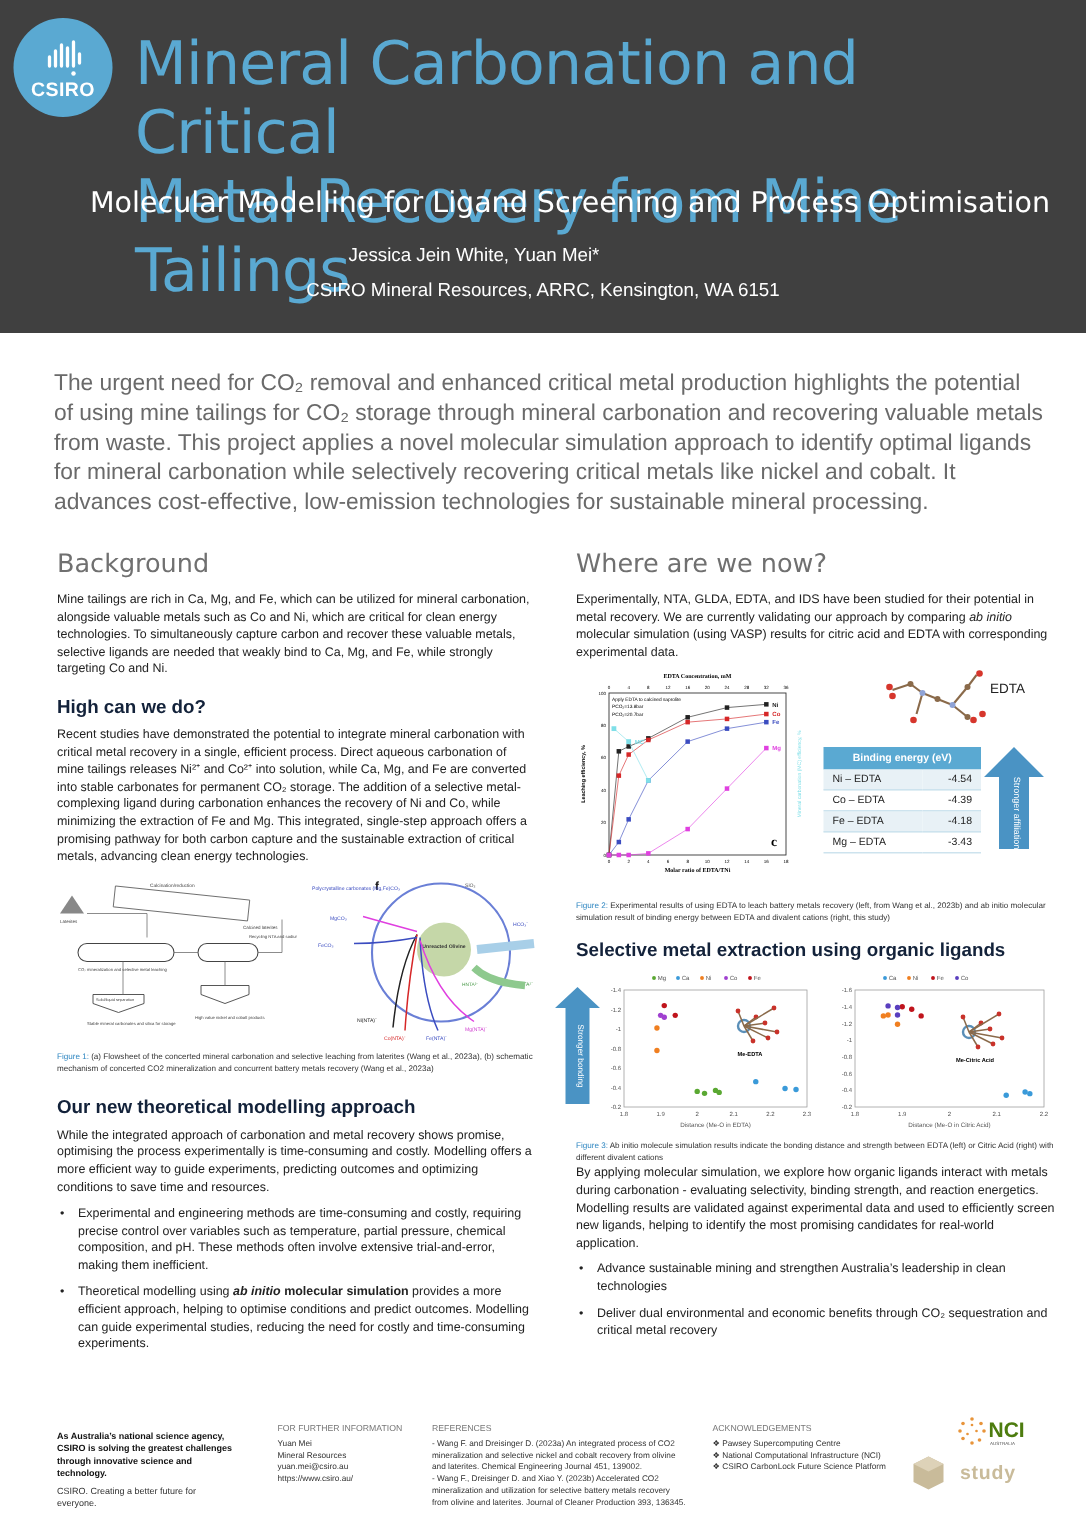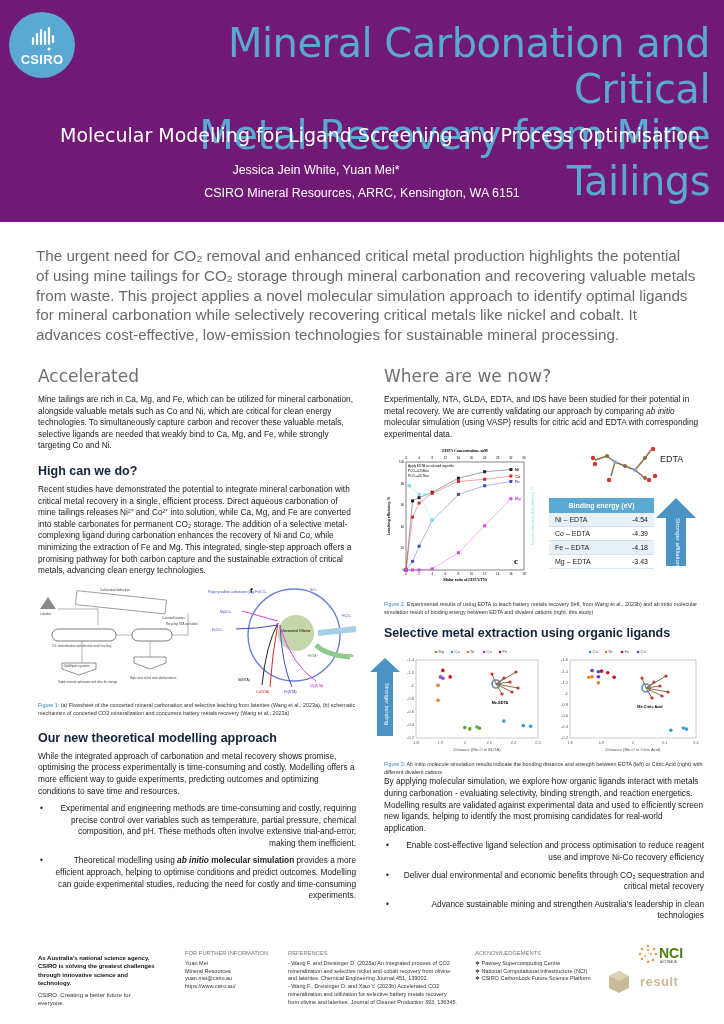--- a/index.html
+++ b/index.html
@@ -1,36 +1,36 @@
 <!DOCTYPE html>
 <html><head>
 <meta charset="utf-8">
 <style>
   * { box-sizing: border-box; margin: 0; padding: 0; }
   html, body { width: 724px; height: 1024px; background: #fff; overflow: hidden; }
   body { font-family: "Liberation Sans", sans-serif; color: #222; position: relative; }
 
-  .header { position: absolute; left: 0; top: 0; width: 724px; height: 222px; background: #701a75; }
+  .header { position: absolute; left: 0; top: 0; width: 724px; height: 222px; background: #404040; }
   .logo { position: absolute; left: 9px; top: 12px; width: 66px; height: 66px; border-radius: 50%; background: #5aa9d2; }
   .logo-bars { position: absolute; left: 20px; top: 14px; width: 26px; height: 26px; }
   .logo-text { position: absolute; left: 0; width: 66px; top: 40px; text-align: center; color: #fff; font-weight: bold; font-size: 13px; letter-spacing: 0.3px; }
-  .title { position: absolute; left: 90px; top: 20px; width: 620px; color: #5aa9d2; font-size: 40px; line-height: 46px; text-align: right; font-family: "DejaVu Sans", sans-serif; font-weight: normal; letter-spacing: -0.5px; }
+  .title { position: absolute; left: 90px; top: 20px; width: 620px; color: #5aa9d2; font-size: 40px; line-height: 46px; text-align: left; font-family: "DejaVu Sans", sans-serif; font-weight: normal; letter-spacing: -0.5px; }
   .subtitle { position: absolute; left: 60px; top: 124px; width: 640px; color: #fff; font-size: 19px; text-align: right; font-family: "DejaVu Sans", sans-serif; }
   .authors { position: absolute; left: 0; top: 163px; width: 632px; text-align: center; color: #fff; font-size: 12.5px; }
   .affil { position: absolute; left: 0; top: 186px; width: 724px; text-align: center; color: #fff; font-size: 12.5px; }
 
   .intro { position: absolute; left: 36px; top: 246px; width: 660px; color: #6a6a6a; font-size: 15.2px; line-height: 19.8px; }
 
   .col-left { position: absolute; left: 38px; top: 366px; width: 318px; }
   .col-right { position: absolute; left: 384px; top: 366px; width: 320px; }
 
   h2.big { font-weight: normal; font-size: 17px; color: #707070; font-family: "DejaVu Sans", sans-serif; margin-bottom: 8px; }
   h3 { font-size: 12.5px; color: #13223a; font-weight: bold; margin: 12px 0 6px; }
   p.body { font-size: 8.3px; line-height: 11.6px; color: #222; }
-  ul.bul { list-style: none; margin-top: 6px; text-align: right; }
+  ul.bul { list-style: none; margin-top: 6px; }
   ul.bul li { position: relative; padding-left: 14px; font-size: 8.3px; line-height: 11.6px; margin-bottom: 6px; }
   ul.bul li::before { content: "•"; position: absolute; left: 2px; top: 0; }
   .caption { font-size: 5.4px; line-height: 8px; color: #333; margin-top: 4px; }
   .caption .lbl { color: #2e86c1; }
 
   .fig1 { position: relative; height: 112px; margin-top: 8px; }
   .flowsheet { position: absolute; left: 0; top: 0; width: 160px; height: 112px; }
   .mech { position: absolute; left: 168px; top: 0; width: 160px; height: 112px; }
 
   .fig2 { position: relative; height: 150px; margin-top: 6px; }
@@ -77,21 +77,21 @@
     <div>Metal Recovery from Mine Tailings</div>
   </div>
   <div class="subtitle">Molecular Modelling for Ligand Screening and Process Optimisation</div>
   <div class="authors">Jessica Jein White, Yuan Mei*</div>
   <div class="affil">CSIRO Mineral Resources, ARRC, Kensington, WA 6151</div>
 </div>
 
 <p class="intro">The urgent need for CO₂ removal and enhanced critical metal production highlights the potential of using mine tailings for CO₂ storage through mineral carbonation and recovering valuable metals from waste. This project applies a novel molecular simulation approach to identify optimal ligands for mineral carbonation while selectively recovering critical metals like nickel and cobalt. It advances cost-effective, low-emission technologies for sustainable mineral processing.</p>
 
 <div class="col-left">
-  <h2 class="big">Accelerated</h2>
+  <h2 class="big">Background</h2>
   <p class="body">Mine tailings are rich in Ca, Mg, and Fe, which can be utilized for mineral carbonation, alongside valuable metals such as Co and Ni, which are critical for clean energy technologies. To simultaneously capture carbon and recover these valuable metals, selective ligands are needed that weakly bind to Ca, Mg, and Fe, while strongly targeting Co and Ni.</p>
 
   <h3>High can we do?</h3>
   <p class="body">Recent studies have demonstrated the potential to integrate mineral carbonation with critical metal recovery in a single, efficient process. Direct aqueous carbonation of mine tailings releases Ni²⁺ and Co²⁺ into solution, while Ca, Mg, and Fe are converted into stable carbonates for permanent CO₂ storage. The addition of a selective metal-complexing ligand during carbonation enhances the recovery of Ni and Co, while minimizing the extraction of Fe and Mg. This integrated, single-step approach offers a promising pathway for both carbon capture and the sustainable extraction of critical metals, advancing clean energy technologies.</p>
 
   <div class="fig1">
     <svg class="flowsheet" viewBox="0 0 160 112">
       <polygon points="2,24 10,12 18,24" fill="#888"></polygon>
       <rect x="38" y="10" width="90" height="14" fill="none" stroke="#666" stroke-width="0.6" transform="rotate(6 80 17)"></rect>
       <text x="62" y="6" font-size="3.2" fill="#444">Calcination/reduction</text>
@@ -411,23 +411,22 @@
         <circle cx="116" cy="30" r="1.6" fill="#c9322a"></circle>
         <line x1="96" y1="42" x2="118" y2="46" stroke="#8a6a4a" stroke-width="1"></line>
         <circle cx="118" cy="46" r="1.6" fill="#c9322a"></circle>
         <text x="100" y="62" font-size="3.8" font-weight="bold" text-anchor="middle">Me-Citric Acid</text>
       </svg>
   </div>
   <p class="caption"><span class="lbl">Figure 3:</span> <span>Ab initio molecule simulation results indicate the bonding distance and strength between EDTA (left) or Citric Acid (right) with different divalent cations</span></p>
 
   <p class="body">By applying molecular simulation, we explore how organic ligands interact with metals during carbonation - evaluating selectivity, binding strength, and reaction energetics. Modelling results are validated against experimental data and used to efficiently screen new ligands, helping to identify the most promising candidates for real-world application.</p>
   <ul class="bul">
-    <li>Enable cost-effective ligand selection and process optimisation to reduce reagent use and improve Ni-Co recovery efficiency</li>
+    <li>Advance sustainable mining and strengthen Australia’s leadership in clean technologies</li>
     <li>Deliver dual environmental and economic benefits through CO₂ sequestration and critical metal recovery</li>
-    <li>Advance sustainable mining and strengthen Australia’s leadership in clean technologies</li>
   </ul>
 </div>
 
 <div class="footer">
   <div class="ft agency">
     <b>As Australia’s national science agency, CSIRO is solving the greatest challenges through innovative science and technology.</b>
     <div style="margin-top:3px">CSIRO. Creating a better future for everyone.</div>
   </div>
   <div class="ft" style="left:185px;top:2px;width:90px;">
     <div class="hd">FOR FURTHER INFORMATION</div>
@@ -464,15 +463,15 @@
         </g>
     </svg>
     <span style="position:absolute;left:21px;top:1px;font-weight:bold;font-size:14px;color:#4d7c0f;">NCI</span>
     <span style="position:absolute;left:22px;top:16px;font-size:3px;color:#555;">AUSTRALIA</span>
   </div>
   <div style="position:absolute;left:608px;top:22px;width:100px;height:24px;">
     <svg width="22" height="24" viewBox="0 0 22 24">
       <polygon points="11,1 21,6 21,18 11,23 1,18 1,6" fill="#c9bb9a"></polygon>
       <polygon points="11,1 21,6 11,11 1,6" fill="#ddd2b8"></polygon>
     </svg>
-    <span style="position:absolute;left:32px;top:4px;font-weight:bold;font-size:13px;color:#c9bb9a;letter-spacing:0.5px;">result</span>
+    <span style="position:absolute;left:32px;top:4px;font-weight:bold;font-size:13px;color:#c9bb9a;letter-spacing:0.5px;">study</span>
   </div>
 </div>
 
 </body></html>

